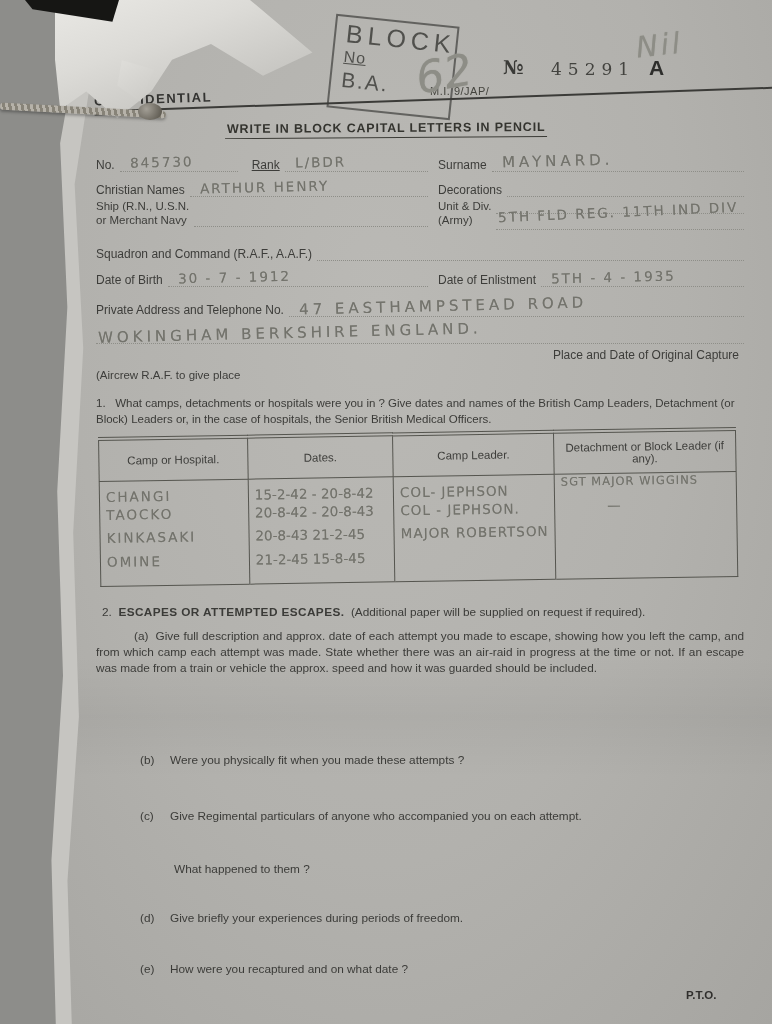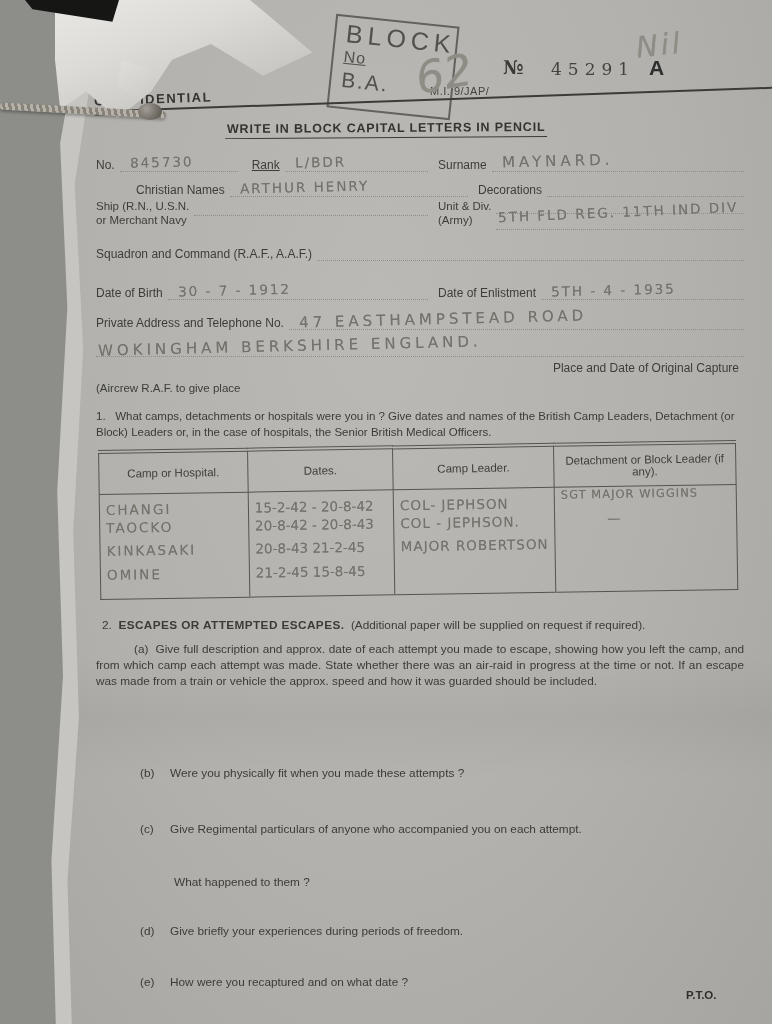--- a/index.html
+++ b/index.html
@@ -134,36 +134,36 @@
       </div>
       <div class="cell" style="flex:1;padding-left:10px;">
         <span class="lbl">Surname</span>
         <span class="fill">
             <span class="hw hw-tilt" style="font-size:15px;letter-spacing:4px;">MAYNARD.</span>
           </span>
       </div>
     </div>
 
     <div class="row" style="height:22px;margin-bottom:3px;">
-      <div class="cell" style="width:332px;margin-left:40px;">
+      <div class="cell" style="width:332px;">
         <span class="lbl">Christian Names</span>
         <span class="fill">
             <span class="hw hw-tilt">ARTHUR HENRY</span>
           </span>
       </div>
       <div class="cell" style="flex:1;padding-left:10px;">
         <span class="lbl">Decorations</span>
         <span class="fill">
             <span class="hw"></span>
           </span>
       </div>
     </div>
 
     <div class="row" style="height:36px;margin-bottom:4px;align-items:flex-start;">
-      <div class="cell" style="width:332px;align-items:flex-start;">
+      <div class="cell" style="width:332px;align-items:flex-end;">
         <span class="lbl lbl2">
           <span style="display:block;">Ship (R.N., U.S.N.</span>
           <span style="display:block;">or Merchant Navy</span>
         </span>
         <span class="fill">
             <span class="hw"></span>
           </span>
       </div>
       <div class="cell relative" style="flex:1;padding-left:10px;align-items:flex-start;">
         <span class="lbl lbl2">
@@ -171,21 +171,21 @@
           <span style="display:block;">(Army)</span>
         </span>
         <span style="flex:1;position:relative;height:30px;">
           <span style="position:absolute;left:0;right:0;top:13px;border-bottom:1.2px dotted #8e8e88;"></span>
           <span style="position:absolute;left:0;right:0;bottom:0;border-bottom:1.2px dotted #8e8e88;"></span>
           <span class="hw" style="position:absolute;left:2px;top:4px;transform:rotate(-2.5deg);font-size:13.5px;">5TH FLD REG. 11TH IND DIV</span>
         </span>
       </div>
     </div>
 
-    <div class="row" style="height:21px;margin-bottom:15px;">
+    <div class="row" style="height:21px;margin-bottom:2px;">
       <span class="lbl">Squadron and Command (R.A.F., A.A.F.)</span>
       <span class="fill">
           <span class="hw"></span>
         </span>
     </div>
 
     <div class="row" style="height:24px;margin-bottom:4px;">
       <div class="cell" style="width:332px;">
         <span class="lbl">Date of Birth</span>
         <span class="fill">

